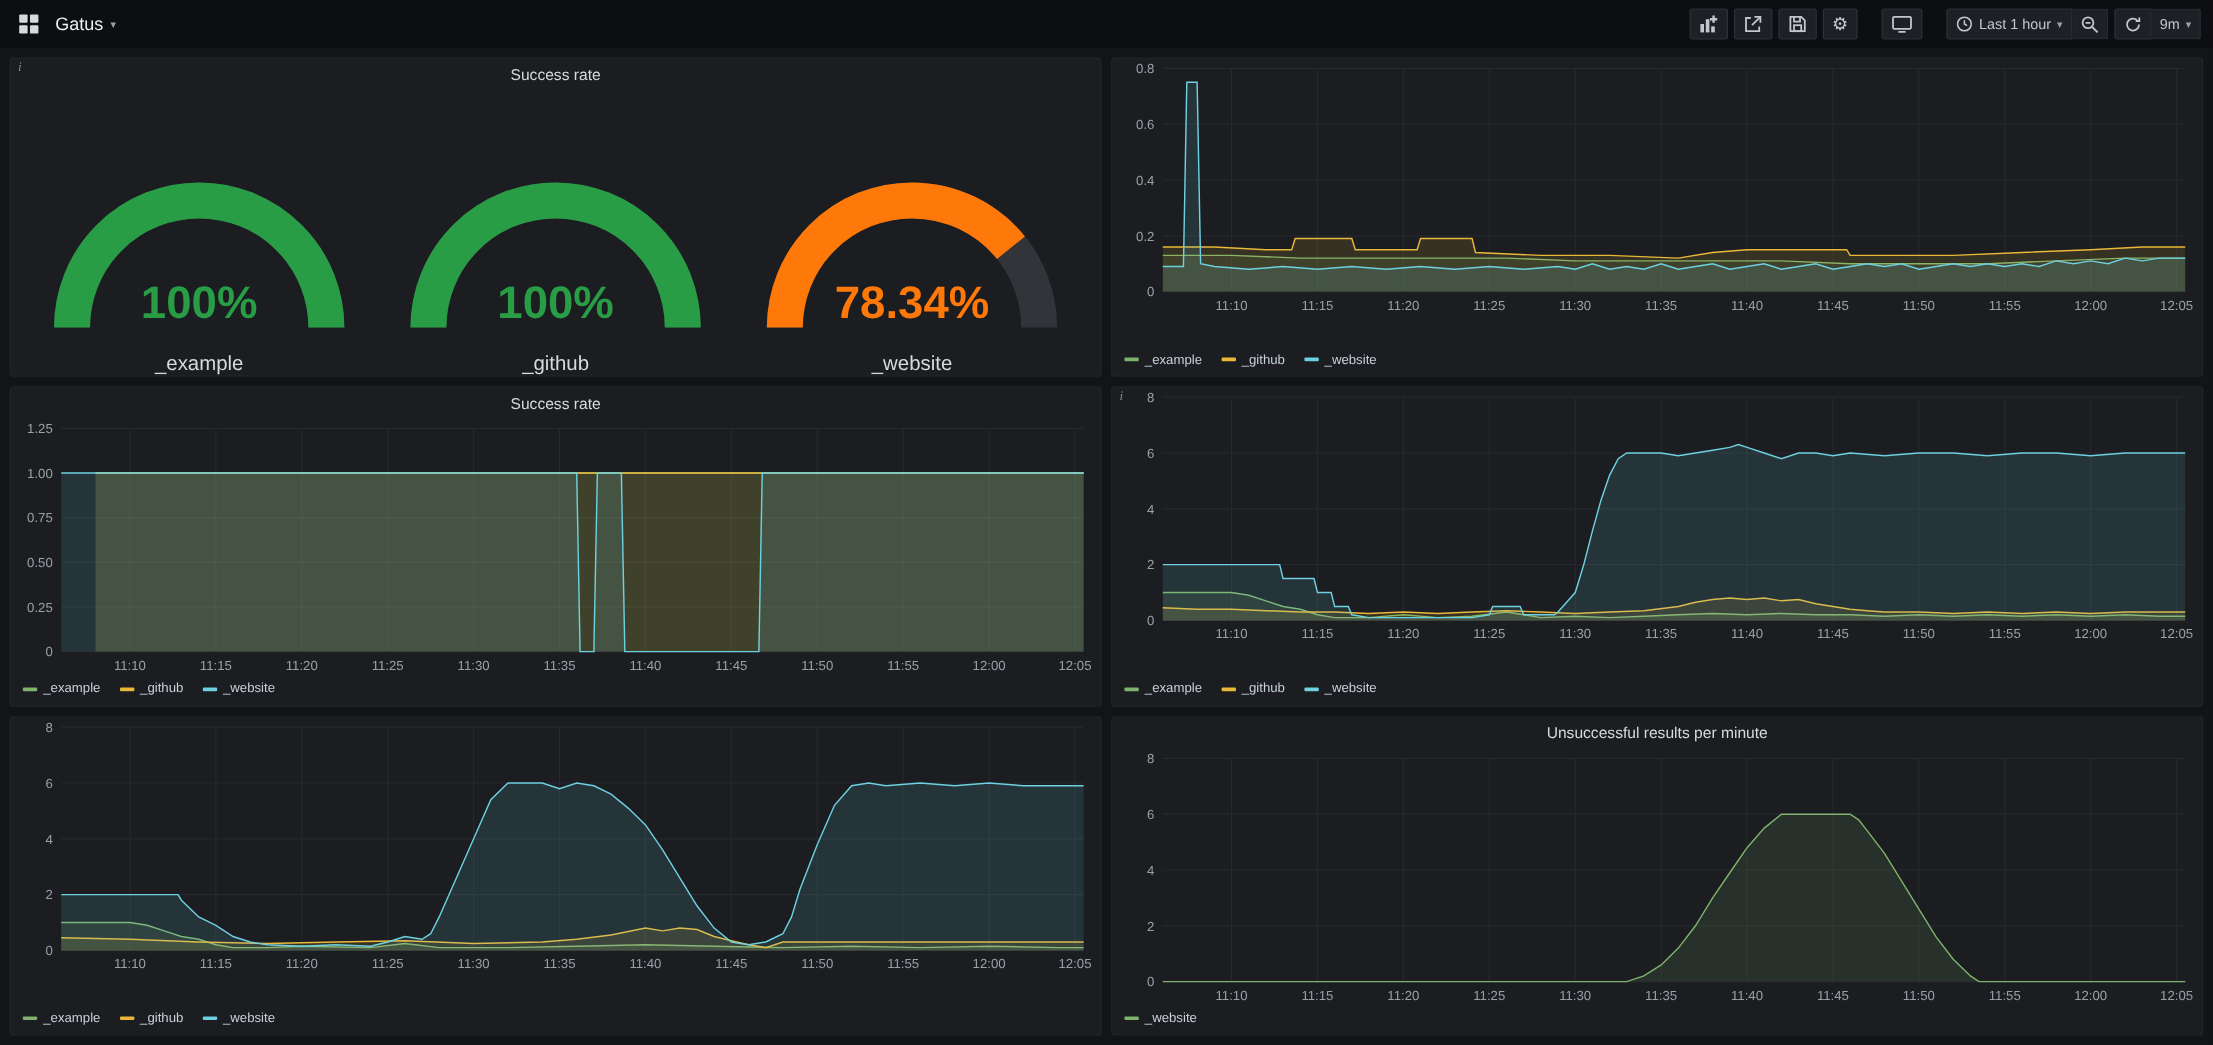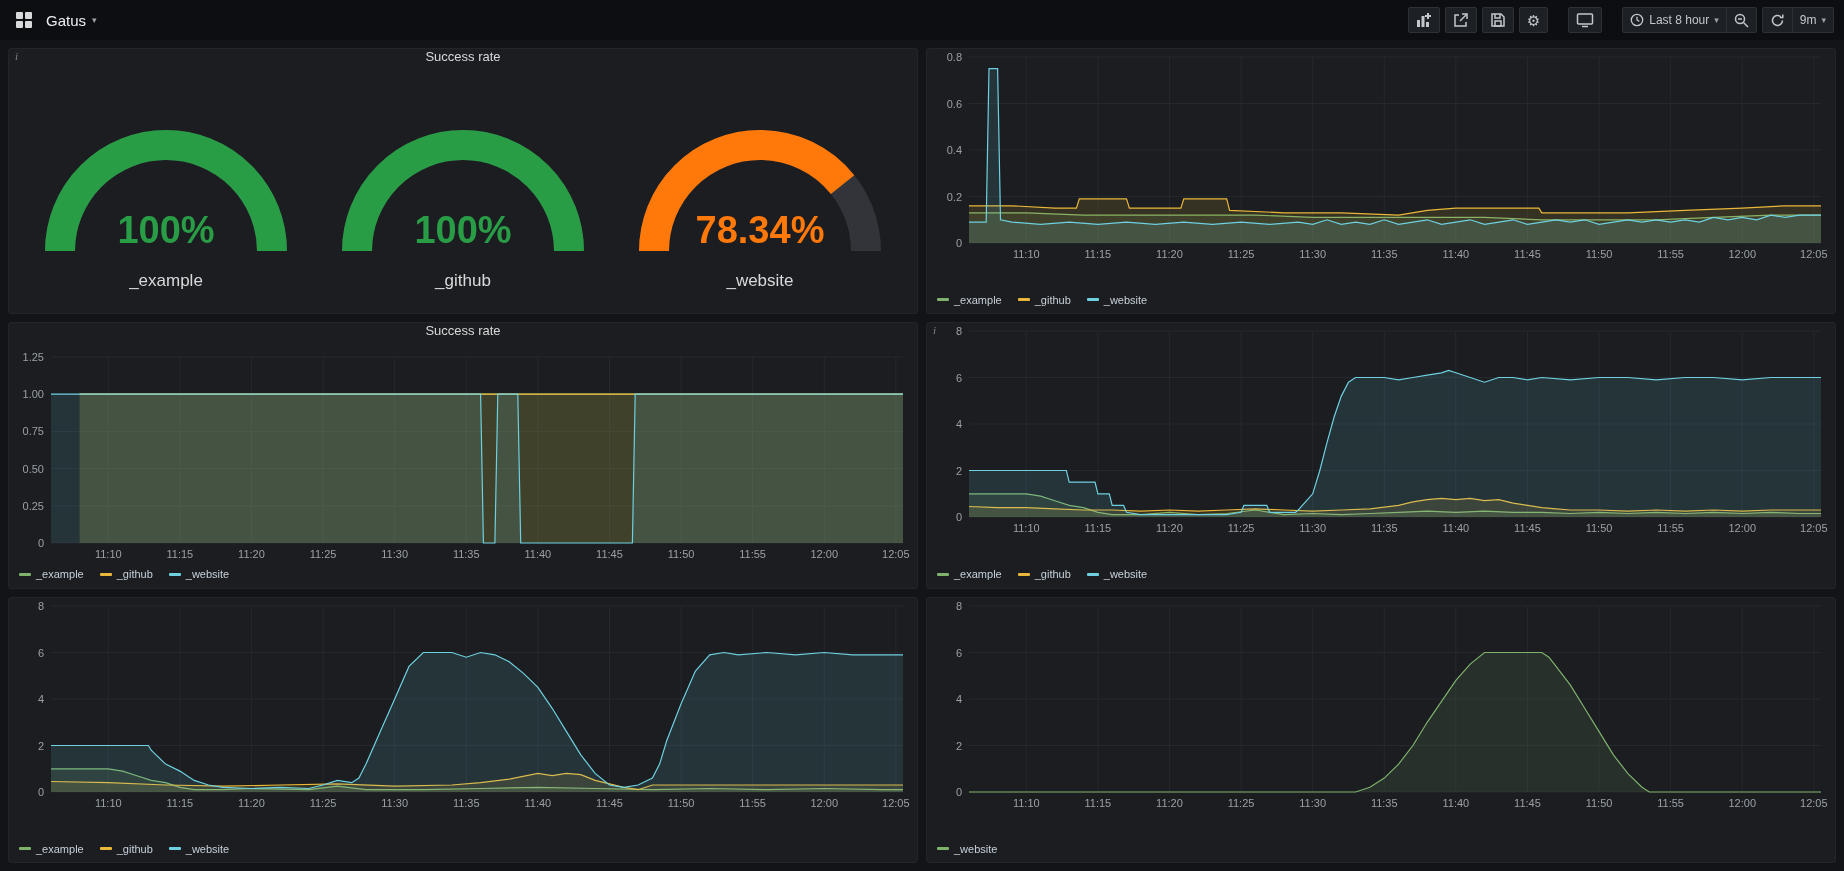--- a/index.html
+++ b/index.html
@@ -14,29 +14,29 @@
   .nav-right{display:flex;align-items:center;gap:5px}
   .nav-btn{height:26px;min-width:28px;padding:0 7px;background:#1d2126;border:1px solid #2c3137;border-radius:2px;color:#c2c7cc;display:flex;align-items:center;justify-content:center;gap:5px;font-size:12px;cursor:pointer;white-space:nowrap}
   .nav-group{display:flex}
   .nav-group .nav-btn + .nav-btn{border-left:none;border-top-left-radius:0;border-bottom-left-radius:0}
   .nav-group .nav-btn:first-child{border-top-right-radius:0;border-bottom-right-radius:0}
   .nav-sep{width:10px}
   .gear-glyph{font-size:15px;line-height:1}
 
   .dashboard{height:831px;padding:8px;display:grid;grid-template-columns:1fr 1fr;grid-template-rows:1fr 1fr 1fr;gap:8px}
   .panel{background:#1b1d21;border:1px solid #232529;border-radius:3px;position:relative;display:flex;flex-direction:column;overflow:hidden}
-  .panel-header{height:26px;display:flex;justify-content:center;flex:none}
+  .panel-header{height:26px;display:flex;align-items:center;justify-content:center;flex:none}
   .panel-title{font-size:13px;font-weight:500;color:#d8d9da;cursor:pointer}
   .info-corner{position:absolute;top:1px;left:6px;font-size:11px;color:#84878b;font-style:italic;font-family:"Liberation Serif",serif;cursor:pointer}
   .chart-host{flex:1;position:relative;cursor:crosshair;min-height:0}
   .legend{flex:none;height:22px;display:flex;align-items:center;gap:16px;padding:0 10px 5px;font-size:11px;color:#c7d0d9}
   .legend-item{display:flex;align-items:center;gap:5px;cursor:pointer}
   .legend-mark{width:12px;height:3px;border-radius:1px;display:inline-block}
 
-  .gauge-row{flex:1;display:flex;align-items:center;justify-content:space-evenly}
+  .gauge-row{flex:1;display:flex;align-items:flex-end;justify-content:space-evenly}
   .gauge{display:flex;flex-direction:column;align-items:center}
   .gauge-label{font-size:17px;color:#d8d9da;margin-top:2px}
 
   svg text{font-family:"Liberation Sans",sans-serif}
 </style>
 </head>
 <body>
 
 <header class="navbar">
   <div class="nav-left">
@@ -86,21 +86,21 @@
           <path d="M6 14.5h6"></path>
       </svg>
     </button>
     <span class="nav-sep"></span>
     <div class="nav-group">
       <button class="nav-btn">
         <svg width="14" height="14" viewBox="0 0 14 14" fill="none" stroke="#c2c7cc" stroke-width="1.3">
           <circle cx="7" cy="7" r="5.7"></circle>
             <path d="M7 3.8V7l2.3 1.4"></path>
         </svg>
-        <span>Last 8 hour</span>
+        <span>Last 1 hour</span>
         <span class="caret">▾</span>
       </button>
       <button class="nav-btn">
         <svg width="15" height="15" viewBox="0 0 15 15" fill="none" stroke="#c2c7cc" stroke-width="1.5">
           <circle cx="6" cy="6" r="4.5"></circle>
             <path d="M9.5 9.5L14 14"></path>
             <path d="M4 6h4"></path>
         </svg>
       </button>
     </div>
@@ -394,20 +394,23 @@
         </span>
         <span class="legend-item">
           <span class="legend-mark" style="background: rgb(110, 208, 224);"></span>
           <span>_website</span>
         </span>
       </div>
   </section>
 
   <section class="panel">
 
+    <div class="panel-header">
+      <span class="panel-title">Unsuccessful results per minute</span>
+    </div>
     <div class="chart-host"><svg width="908" height="216">
           <line x1="99.27731092436974" y1="8" x2="99.27731092436974" y2="194" stroke="#25282e" stroke-width="1"></line>
           <text x="99.27731092436974" y="209" text-anchor="middle" fill="#9aa0a6" font-size="11">11:10</text>
           <line x1="170.87394957983193" y1="8" x2="170.87394957983193" y2="194" stroke="#25282e" stroke-width="1"></line>
           <text x="170.87394957983193" y="209" text-anchor="middle" fill="#9aa0a6" font-size="11">11:15</text>
           <line x1="242.47058823529412" y1="8" x2="242.47058823529412" y2="194" stroke="#25282e" stroke-width="1"></line>
           <text x="242.47058823529412" y="209" text-anchor="middle" fill="#9aa0a6" font-size="11">11:20</text>
           <line x1="314.0672268907563" y1="8" x2="314.0672268907563" y2="194" stroke="#25282e" stroke-width="1"></line>
           <text x="314.0672268907563" y="209" text-anchor="middle" fill="#9aa0a6" font-size="11">11:25</text>
           <line x1="385.6638655462185" y1="8" x2="385.6638655462185" y2="194" stroke="#25282e" stroke-width="1"></line>

